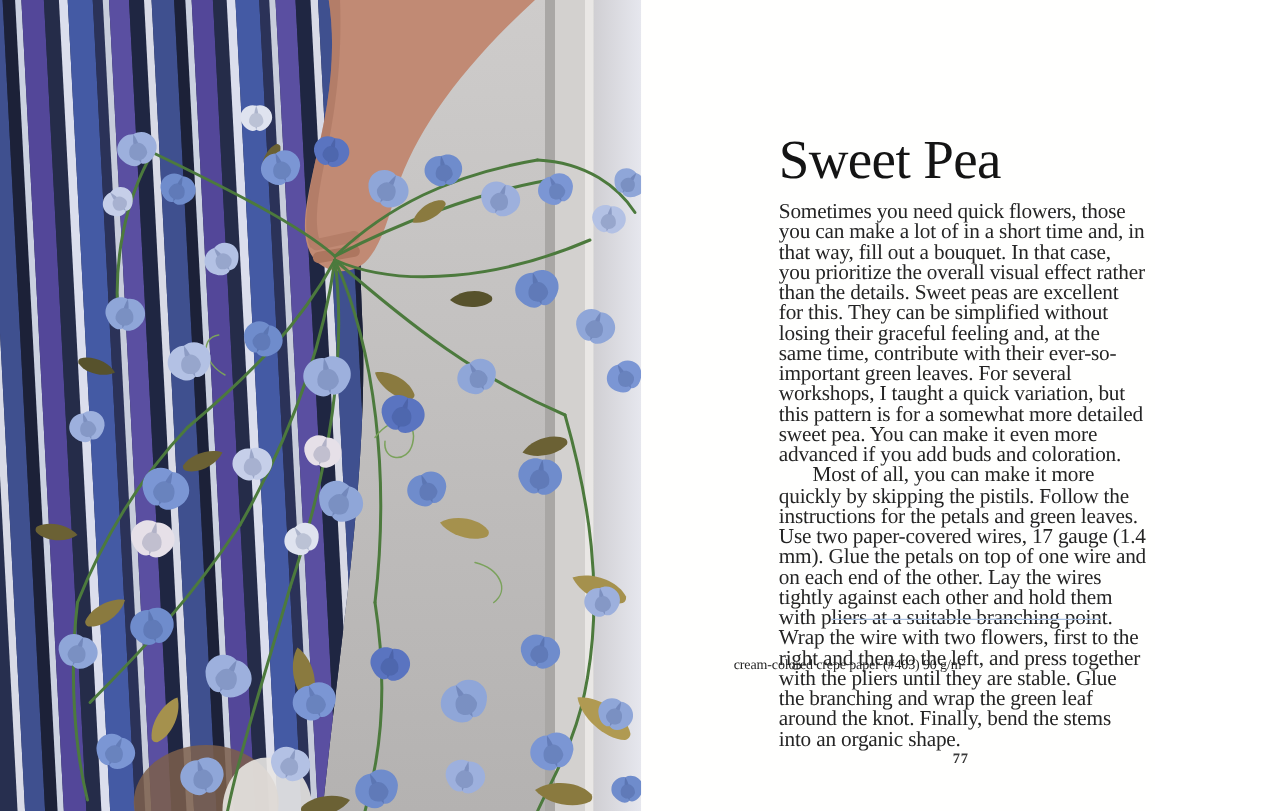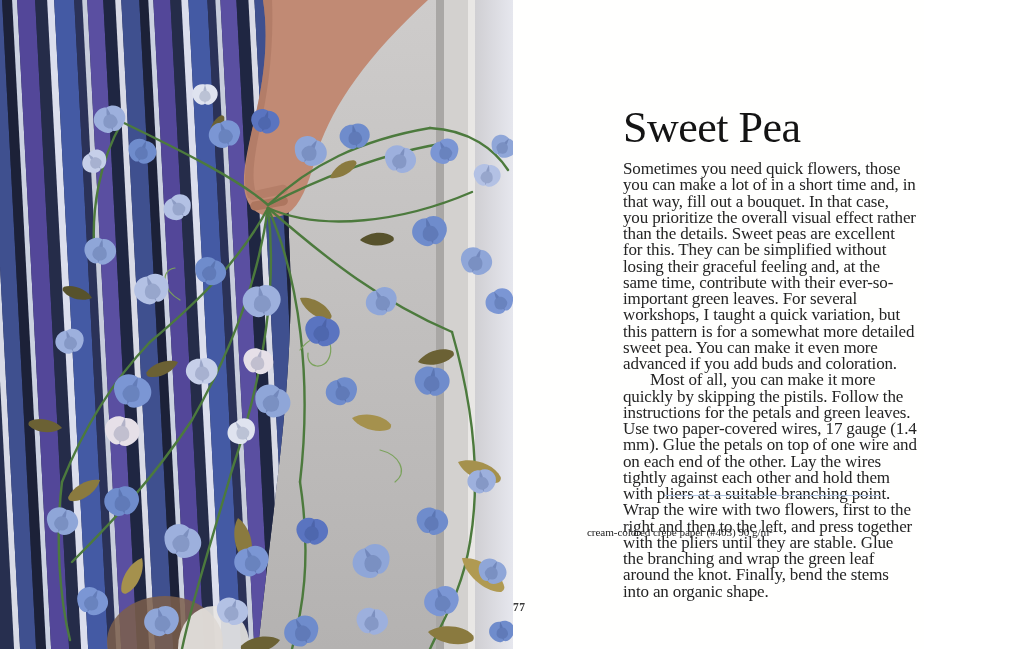--- a/index.html
+++ b/index.html
@@ -36,21 +36,21 @@
   .materials { position:absolute; left:74px; top:525px; width:390px; color:#242424; }
   .materials h2 { font-size:11.6px; line-height:15px; font-weight:bold; letter-spacing:-0.1px; }
   .materials .cols { display:flex; }
   .materials ul { list-style:none; }
   .materials .col-left { width:196px; flex:0 0 196px; }
   .materials .col-right { flex:1; }
   .materials li { font-size:11.2px; line-height:15.2px; letter-spacing:-0.1px; white-space:nowrap; }
   .materials li.cont { padding-left:8px; }
 
   .pageno {
-    position:absolute; left:0; top:601px; width:511px; text-align:left;
+    position:absolute; left:0; top:601px; width:511px; text-align:center;
     font-size:11.5px; color:#3a3a3a; letter-spacing:0.5px;font-weight:bold;
   }
 </style>
 </head>
 <body>
 
 <div class="spread">
 
   <figure class="photo-page">
     <svg id="photo-svg" viewBox="0 0 513 649" xmlns="http://www.w3.org/2000/svg" xmlns:xlink="http://www.w3.org/1999/xlink">

